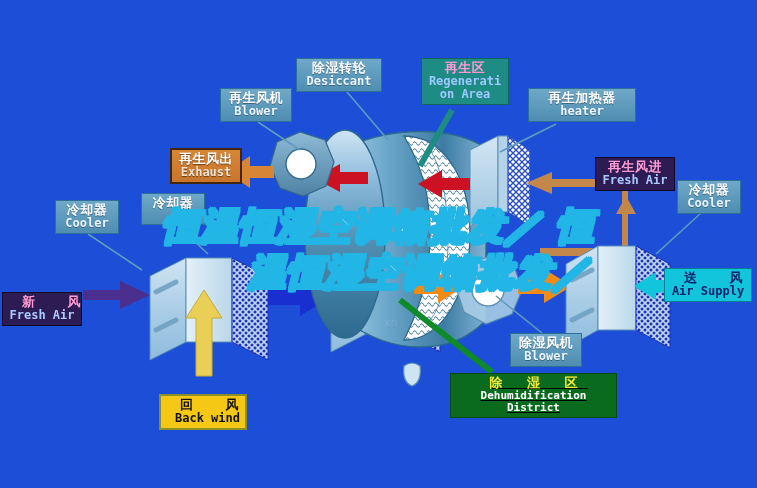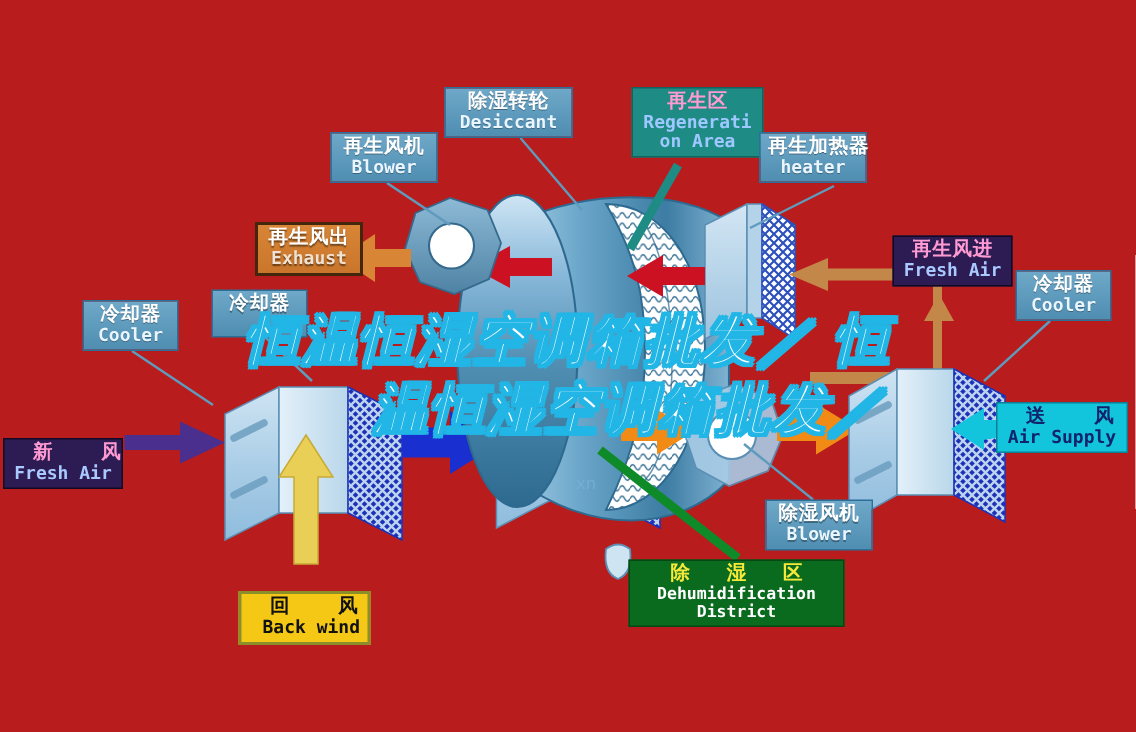--- a/index.html
+++ b/index.html
@@ -4,21 +4,21 @@
 <style>
   html, body {
     margin: 0;
     padding: 0;
     background: #ffffff;
   }
   #stage {
     position: relative;
     width: 757px;
     height: 488px;
-    background: #b91c1c;
+    background: #1d4ed8;
     overflow: hidden;
     font-family: "Liberation Sans", sans-serif;
   }
   #diagram-svg {
     position: absolute;
     left: 0; top: 0;
     width: 757px;
     height: 488px;
   }
   
@@ -110,21 +110,21 @@
     left: 0;
     top: 204px;
     width: 757px;
     z-index: 90;
     text-align: center;
     pointer-events: none;
   }
   #watermark span {
     display: block;
     font-family: "DejaVu Sans", sans-serif;
-    font-weight: normal;
+    font-weight: bold;
     font-style: italic;
     font-size: 37px;
     line-height: 46px;
     color: #ffffff;
     -webkit-text-stroke: 2px #22b6e6;
     text-shadow:
       -2px 0 #22b6e6, 2px 0 #22b6e6, 0 -2px #22b6e6, 0 2px #22b6e6,
       -2px -2px #22b6e6, 2px -2px #22b6e6, -2px 2px #22b6e6, 2px 2px #22b6e6;
     letter-spacing: 1px;
   }
@@ -331,21 +331,21 @@
   <div class="lbl sty-steel" style="left:141px; top:193px; width:64px; height:32px;">
     <span class="cn">冷却器</span>
     <span class="en"></span>
   </div>
 
   <div class="lbl sty-teal" style="left:421px; top:58px; width:88px;">
     <span class="cn">再生区</span>
     <span class="en" style="white-space:normal;">Regenerati on Area</span>
   </div>
 
-  <div class="lbl sty-steel" style="left:506px; top:88px; width:72px;">
+  <div class="lbl sty-steel" style="left:528px; top:88px; width:108px;">
     <span class="cn">再生加热器</span>
     <span class="en">heater</span>
   </div>
 
   <div class="lbl sty-purple" style="left:595px; top:143px; width:80px;">
     <span class="cn">再生风进</span>
     <span class="en">Fresh Air</span>
   </div>
 
   <div class="lbl sty-steel" style="left:677px; top:180px; width:64px;">
@@ -366,21 +366,21 @@
   <div class="lbl sty-steel" style="left:510px; top:333px; width:72px;">
     <span class="cn">除湿风机</span>
     <span class="en">Blower</span>
   </div>
 
   <div class="lbl sty-yellow" style="left:159px; top:394px; width:88px;">
     <span class="cn wide">回 风</span>
     <span class="en">Back wind</span>
   </div>
 
-  <div class="lbl sty-green" style="left:419px; top:373px; width:144px;">
+  <div class="lbl sty-green" style="left:450px; top:373px; width:167px;text-decoration:underline;">
     <span class="cn">除 湿 区</span>
     <span class="en" style="white-space:normal; font-size:11px;">Dehumidification District</span>
   </div>
 
   <div id="watermark">
     <span class="line1">恒温恒湿空调箱批发／ 恒</span>
     <span class="line2">温恒湿空调箱批发／</span>
   </div>
 
 </div>

